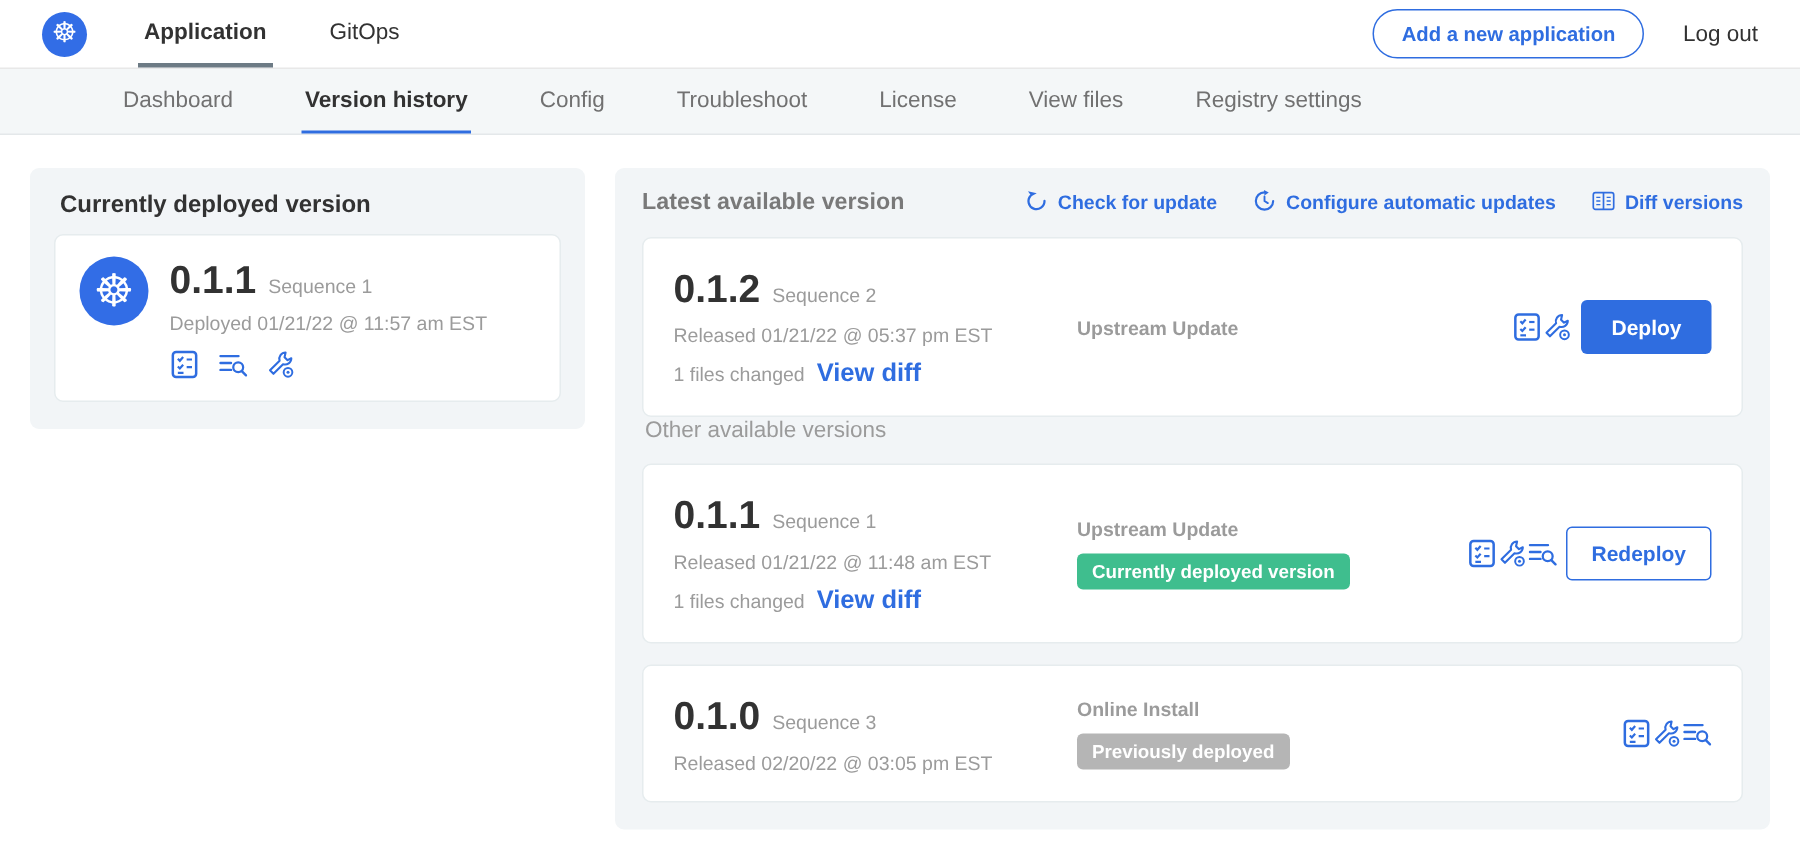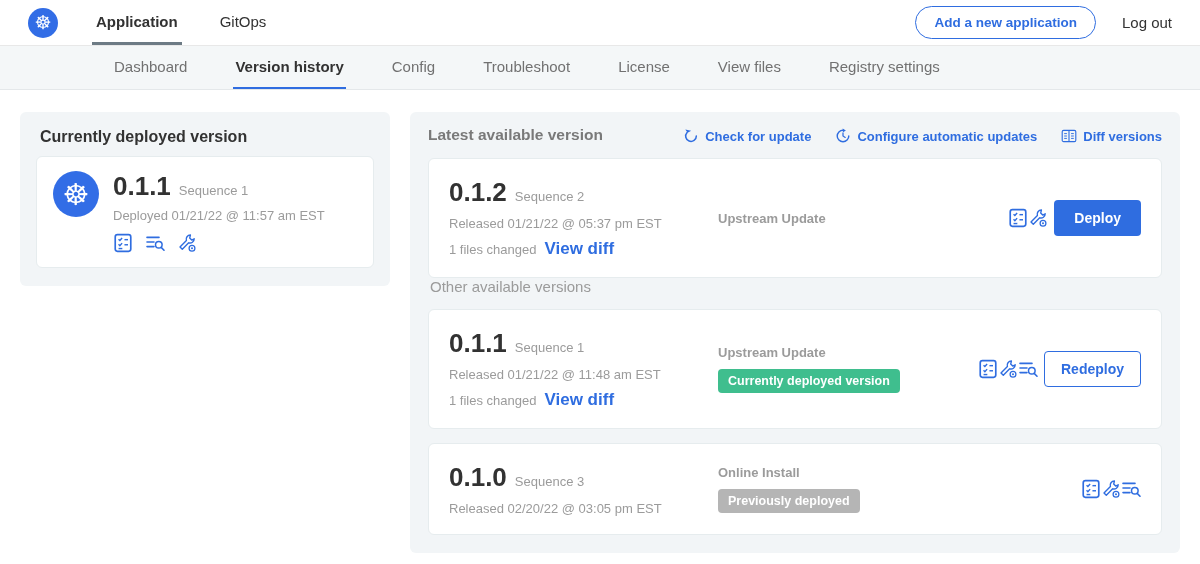--- a/index.html
+++ b/index.html
@@ -23,38 +23,38 @@
   .topbar{height:46px;display:flex;align-items:stretch;border-bottom:1px solid #e8e8e8;padding:0 28px;background:#fff;}
   .k8s-logo{background:var(--k8s-blue);border-radius:50%;color:#fff;display:flex;align-items:center;justify-content:center;flex:none;}
   .k8s-logo.sm{width:30px;height:30px;font-size:19px;align-self:center;}
   .k8s-logo.lg{width:46px;height:46px;font-size:30px;}
   .top-tab{display:flex;align-items:center;padding:0 4px;margin-left:34px;font-size:15px;color:var(--dark);cursor:pointer;border-bottom:3px solid transparent;}
   .top-tab.active{font-weight:bold;border-bottom-color:#6d7b85;}
   .top-right{margin-left:auto;display:flex;align-items:center;gap:26px;}
   .pill-btn{background:#fff;border:1px solid var(--blue);color:var(--blue);font-weight:bold;font-size:13.5px;border-radius:17px;padding:8px 18px;cursor:pointer;font-family:inherit;}
   .logout{font-size:15px;color:var(--dark);cursor:pointer;}
   
-  .subnav{height:44px;background:#f4f7f8;border-bottom:1px solid #e4e8ea;display:flex;align-items:stretch;padding-left:112px;gap:44px;}
+  .subnav{height:44px;background:#f4f7f8;border-bottom:1px solid #e4e8ea;display:flex;align-items:stretch;padding-left:80px;gap:44px;}
   .sub-item{display:flex;align-items:center;font-size:15px;color:#717171;cursor:pointer;border-bottom:2px solid transparent;padding:0 2px;}
   .sub-item.active{color:var(--dark);font-weight:bold;border-bottom-color:var(--blue);}
   
   .main{display:flex;gap:20px;padding:22px 20px;}
   .left-panel{width:370px;background:var(--panel);border-radius:6px;padding:14px 16px 18px 16px;align-self:flex-start;}
   .left-panel h2{font-size:16px;font-weight:bold;color:var(--dark);padding:2px 4px 10px 4px;}
   .deployed-card{background:#fff;border:1px solid var(--card-border);border-radius:6px;padding:14px 16px;display:flex;gap:14px;}
   .ver-big{font-size:24px;font-weight:bold;color:var(--dark);}
   .seq{font-size:13px;color:var(--muted);margin-left:8px;}
   .muted{font-size:13px;color:var(--muted);}
   .dep-line{margin-top:6px;}
   .icon-row{display:flex;gap:12px;margin-top:10px;}
   .icon{width:20px;height:20px;color:var(--blue);display:inline-flex;cursor:pointer;}
   .icon svg{width:100%;height:100%;}
   
   .right-panel{flex:1;background:var(--panel);border-radius:6px;padding:14px 18px 18px 18px;}
-  .panel-head{display:flex;align-items:flex-end;}
+  .panel-head{display:flex;align-items:flex-start;}
   .panel-title{font-size:15.5px;font-weight:bold;color:var(--mutedd);}
   .panel-actions{margin-left:auto;display:flex;gap:24px;align-items:center;}
   .action-link{display:flex;align-items:center;gap:6px;color:var(--blue);font-size:13px;font-weight:bold;cursor:pointer;}
   .action-link .icon{width:16px;height:16px;}
   .row-card{background:#fff;border:1px solid var(--card-border);border-radius:6px;padding:18px 20px;margin-top:14px;display:flex;align-items:center;}
   .row-left{width:265px;flex:none;}
   .ver-line{display:flex;align-items:baseline;}
   .ver-line .ver-big{font-size:26px;}
   .rel-line{margin-top:8px;}
   .files-line{margin-top:8px;display:flex;gap:8px;align-items:baseline;}

